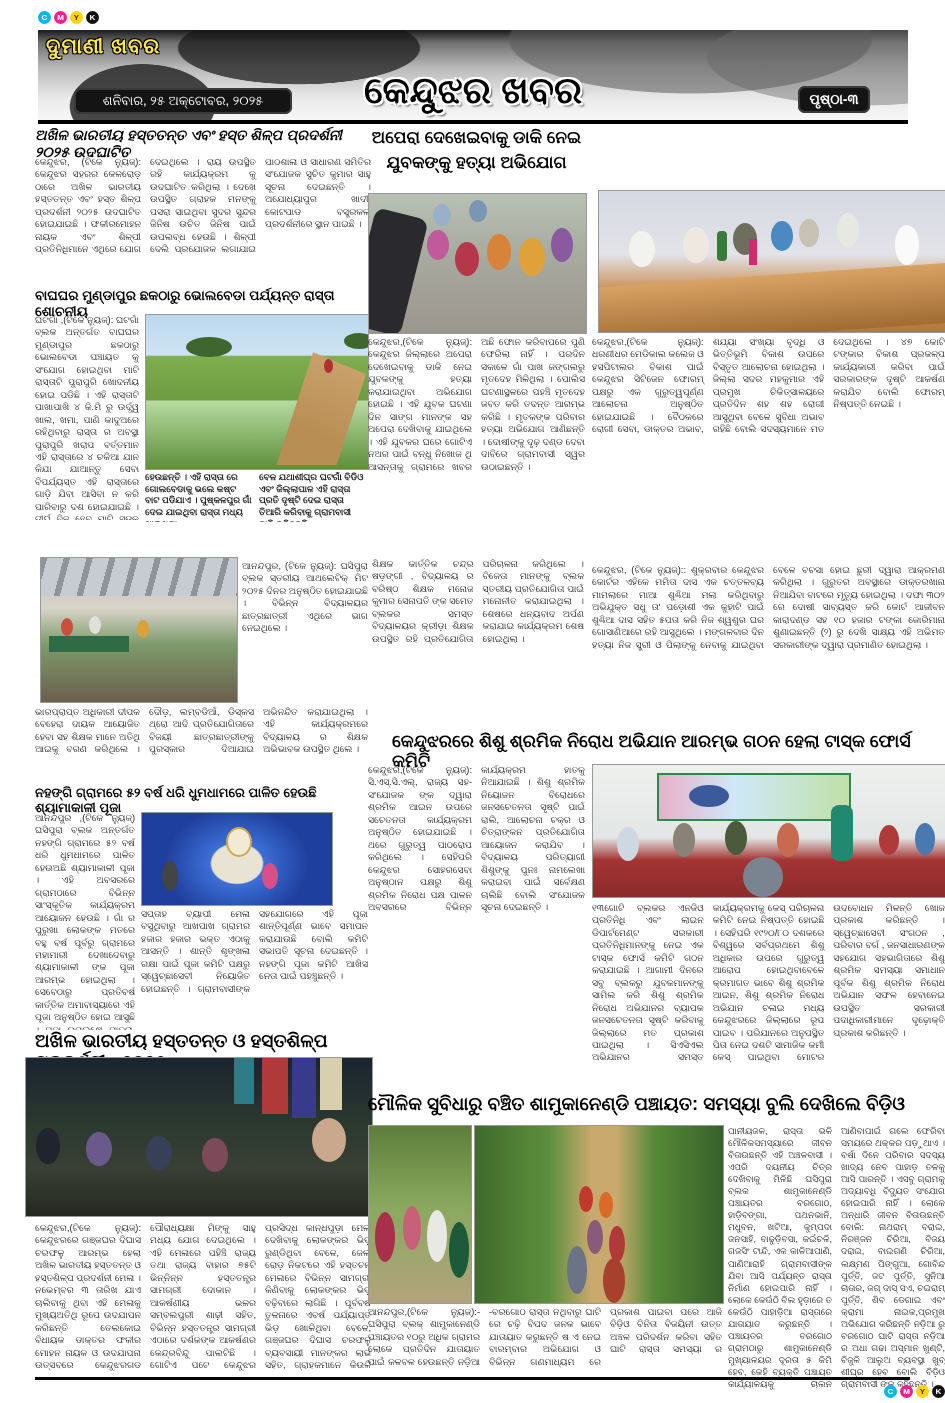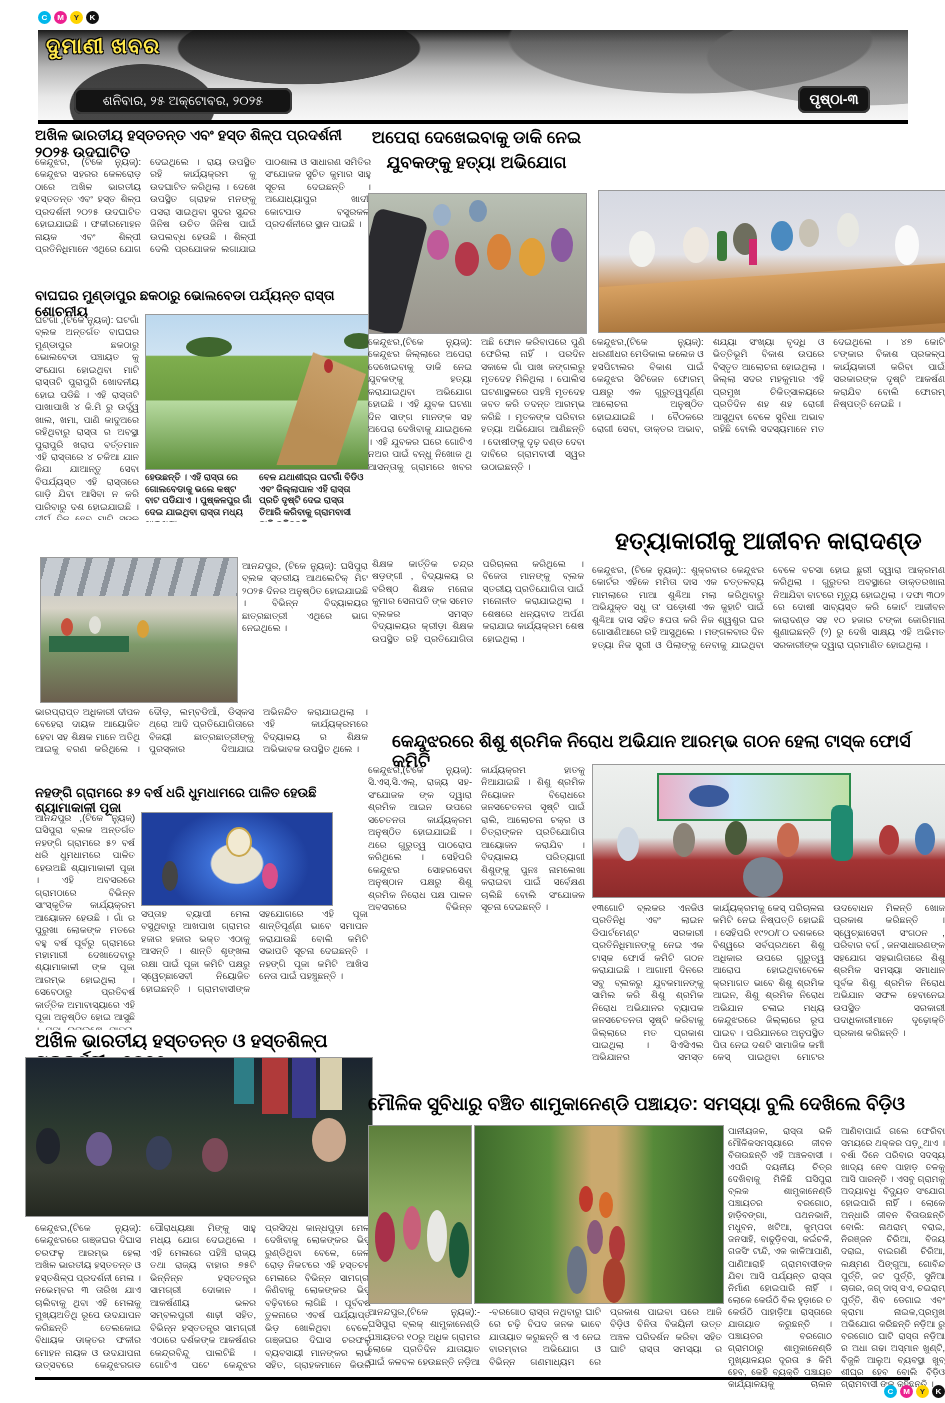--- a/index.html
+++ b/index.html
@@ -60,25 +60,26 @@
     <span class="dot" style="background:#00b7eb">C</span>
     <span class="dot" style="background:#ec2090">M</span>
     <span class="dot" style="background:#ffd400;color:#333">Y</span>
     <span class="dot" style="background:#111">K</span>
   </div>
 
   <div id="banner" class="abs">
     <div class="hills"></div>
     <div class="abs logo">ଦୁମାଣୀ ଖବର</div>
     <div class="abs pill" id="datePill">ଶନିବାର, ୨୫ ଅକ୍ଟୋବର, ୨୦୨୫</div>
+    <div class="abs" id="mainTitle">କେନ୍ଦୁଝର ଖବର</div>
     <div class="abs pill" id="pagePill">ପୃଷ୍ଠା-୩</div>
   </div>
   <div class="abs rule" style="left:38px;top:122px;width:870px;height:2px;"></div>
 
-  <div class="abs hl" style="left:35px;top:127px;width:336px;font-size:14.5px;">ଅଖିଳ ଭାରତୀୟ ହସ୍ତତନ୍ତ ଏବଂ ହସ୍ତ ଶିଳ୍ପ ପ୍ରଦର୍ଶନୀ ୨୦୨୫ ଉଦଘାଟିତ</div>
+  <div class="abs hl" style="left:35px;top:127px;width:336px;font-size:14.5px;font-style:italic;">ଅଖିଳ ଭାରତୀୟ ହସ୍ତତନ୍ତ ଏବଂ ହସ୍ତ ଶିଳ୍ପ ପ୍ରଦର୍ଶନୀ ୨୦୨୫ ଉଦଘାଟିତ</div>
   <div class="abs bd cols3" style="left:35px;top:156px;width:336px;height:126px;">କେନ୍ଦୁଝର, (ଟିକେ ନ୍ୟୁଜ୍): କେନ୍ଦୁଝର ସହରର କେଳରୋଡ଼ ଠାରେ ଅଖିଳ ଭାରତୀୟ ହସ୍ତତନ୍ତ ଏବଂ ହସ୍ତ ଶିଳ୍ପ ପ୍ରଦର୍ଶନୀ ୨୦୨୫ ଉଦଘାଟିତ ହୋଇଯାଇଛି । ଫକୀରମୋହନ ନାୟକ ଏବଂ ଶିଳ୍ପୀ ପ୍ରତିନିଧିମାନେ ଏଥିରେ ଯୋଗ ଦେଇଥିଲେ । ରାୟ ଉପସ୍ଥିତ ରହି କାର୍ଯ୍ୟକ୍ରମ କୁ ଉଦଘାଟିତ କରିଥିଲା । ଦେଖେ ଉପସ୍ଥିତ ଗ୍ରାହକ ମନଙ୍କୁ ପସରା ସାଇଥିବା ସୁଦର ସୁନ୍ଦର ଜିନିଷ ଉଚିତ ଜିନିଷ ପାଇଁ ଉପଲବ୍ଧ ହେଉଛି । ଶିଳ୍ପୀ ଦେଲି ପ୍ରଯୋଜକ ଲଗାଯାଇ ପାଠଶାଳା ଓ ସାଧାରଣ ସମିତିର ସଂଯୋଜକ ସୁଚିତ କୁମାର ସାହୁ ସୂଚନା ଦେଇଛନ୍ତି । ଅଯୋଧ୍ୟାପୁର ଖାଦୀ, କୋଟପାଡ ବସ୍ତ୍ରକଳା ପ୍ରଦର୍ଶନୀରେ ସ୍ଥାନ ପାଇଛି ।</div>
 
   <div class="abs hl" style="left:35px;top:288px;width:336px;font-size:13.5px;">ବାଘଘର ମୁଣ୍ଡାପୁର ଛକଠାରୁ ଭୋଲବେଡା ପର୍ଯ୍ୟନ୍ତ ରାସ୍ତା ଶୋଚନୀୟ</div>
   <div class="abs bd" style="left:35px;top:314px;width:104px;height:206px;">ଘଟଗାଁ ,(ଟିକେ ନ୍ୟୁଜ୍): ଘଟଗାଁ ବ୍ଲକ ଅନ୍ତର୍ଗତ ବାଘଘର ମୁଣ୍ଡାପୁର ଛକଠାରୁ ଭୋଲବେଡା ପଞ୍ଚାୟତ କୁ ସଂଯୋଗ ହୋଇଥିବା ମାଟି ରାସ୍ତାଟି ପୁରାପୁରି ଖୋଦନୀୟ ହୋଇ ପଡିଛି । ଏହି ରାସ୍ତାଟି ପାଖାପାଖି ୪ କି.ମି ରୁ ଉର୍ଦ୍ଧ୍ୱ ଖାଲ, ଖମା, ପାଣି କାଦୁଅରେ ରହିଥିବାରୁ ରାସ୍ତା ର ଅବସ୍ଥା ପୁରାପୁରି ଖରାପ ବର୍ତ୍ତମାନ ଏହି ରାସ୍ତାରେ ୪ ଚକିଆ ଯାନ କିଯା ଯାଆନ୍ତୁ ସେବା ବିପର୍ଯ୍ୟସ୍ତ ଏହି ରାସ୍ତାରେ ଗାଡ଼ି ଯିବା ଆସିବା ନ କରି ପାରିବାରୁ ଦଶ ହୋଇଯାଇଛି । ଦୀର୍ଘ ଦିନ ହେବ ମାଟି ସଡ଼କ ମଧ୍ୟ ମରାମତି ହୋଇନାହିଁ ଯାହା ଫଳରେ ମୋଟରସାଇକେଲ, ସାଇକେଲ ଯିବା ଆସିବା ପାଇଁ ଅସୁବିଧା ସମ୍ମୁଖୀନ ହେଉଛନ୍ତି ।</div>
   <div class="abs ph" id="ph-road" style="left:145px;top:314px;width:222px;height:154px;">
     <div style="left:150px;top:30px;width:60px;height:120px;background:linear-gradient(200deg,transparent 20%,#c9a06a 21%,#b98e55 70%);transform:skewX(-18deg);"></div>
     <div class="blob" style="left:178px;top:44px;width:9px;height:14px;background:#b03030;"></div>
     <div class="blob" style="left:40px;top:22px;width:46px;height:20px;background:#3f662e;"></div>
     <div class="blob" style="left:198px;top:18px;width:30px;height:16px;background:#3f662e;"></div>
   </div>
@@ -139,21 +140,20 @@
     <div class="blob" style="left:134px;top:32px;width:24px;height:32px;background:#6e6e5e;"></div>
     <div class="blob" style="left:172px;top:30px;width:22px;height:30px;background:#4a8ac0;"></div>
     <div class="blob" style="left:200px;top:28px;width:20px;height:28px;background:#c8c2b4;"></div>
     <div class="blob" style="left:238px;top:22px;width:22px;height:34px;background:#e8e8e2;"></div>
     <div class="blob" style="left:296px;top:34px;width:24px;height:40px;background:#fafafa;"></div>
     <div style="left:150px;top:48px;width:8px;height:26px;background:#d12a6e;"></div>
     <div style="left:118px;top:40px;width:10px;height:30px;background:#3a7a3a;border-radius:4px;"></div>
   </div>
   <div class="abs bd cols3" style="left:592px;top:336px;width:353px;height:188px;">କେନ୍ଦୁଝର,(ଟିକେ ନ୍ୟୁଜ୍): ଧରଣୀଧର ମେଡିକାଲ କଲେଜ ଓ ହସପିଟାଲର ବିକାଶ ପାଇଁ କେନ୍ଦୁଝର ସିଟିଜେନ ଫୋରମ୍ ପକ୍ଷରୁ ଏକ ଗୁରୁତ୍ୱପୂର୍ଣ୍ଣ ଆଲୋଚନା ଅନୁଷ୍ଠିତ ହୋଇଯାଇଛି । ବୈଠକରେ ରୋଗୀ ସେବା, ଡାକ୍ତର ଅଭାବ, ଶଯ୍ୟା ସଂଖ୍ୟା ବୃଦ୍ଧି ଓ ଭିତ୍ତିଭୂମି ବିକାଶ ଉପରେ ବିସ୍ତୃତ ଆଲୋଚନା ହୋଇଥିଲା । ଜିଲ୍ଲା ସଦର ମହକୁମାର ଏହି ପ୍ରମୁଖ ଚିକିତ୍ସାଳୟରେ ପ୍ରତିଦିନ ଶହ ଶହ ରୋଗୀ ଆସୁଥିବା ବେଳେ ସୁବିଧା ଅଭାବ ରହିଛି ବୋଲି ସଦସ୍ୟମାନେ ମତ ଦେଇଥିଲେ । ୪୭ କୋଟି ଟଙ୍କାର ବିକାଶ ପ୍ରକଳ୍ପ କାର୍ଯ୍ୟକାରୀ କରିବା ପାଇଁ ସରକାରଙ୍କ ଦୃଷ୍ଟି ଆକର୍ଷଣ କରାଯିବ ବୋଲି ଫୋରମ୍ ନିଷ୍ପତ୍ତି ନେଇଛି ।</div>
 
-  <div class="abs hl ctr" style="left:592px;top:527px;width:353px;font-size:24px;">ହତ୍ୟାକାରୀକୁ ଆଜୀବନ କାରାଦଣ୍ଡ</div>
   <div class="abs bd cols2" style="left:592px;top:564px;width:353px;height:164px;">କେନ୍ଦୁଝର, (ଟିକେ ନ୍ୟୁଜ୍):: ଶୁକ୍ରବାର କେନ୍ଦୁଝର କୋର୍ଟର ଏହିକେ ମମିତା ଦାସ ଏକ ଚତ୍ତଳବ୍ୟ ମାମଲାରେ ମାଆ ଶୁଣ୍ଢିଆ ମଲା କରିଥିବାରୁ ଅଭିଯୁକ୍ତ ସଧୁ ତା' ପଡ଼ୋଶୀ ଏକ କୁହାଟି ପାଇଁ ଶୁଣ୍ଢିଆ ଦାସ ସହିତ ୫ପତା କରି ନିଜ ଶ୍ୱଶୁର ଘର ଗୋସାଣିଆରେ ରହି ଆସୁଥିଲେ । ମଙ୍ଗଳବାର ଦିନ ହତ୍ୟା ନିଜ ସ୍ତ୍ରୀ ଓ ପିଲାଙ୍କୁ ନେବାକୁ ଯାଇଥିବା ବେଳେ ବଚସା ହୋଇ ଛୁରୀ ଦ୍ୱାରା ଆକ୍ରମଣ କରିଥିଲା । ଗୁରୁତର ଅବସ୍ଥାରେ ଡାକ୍ତରଖାନା ନିଆଯିବା ବାଟରେ ମୃତ୍ୟୁ ହୋଇଥିଲା । ଦଫା ୩୦୨ ରେ ଦୋଷୀ ସାବ୍ୟସ୍ତ କରି କୋର୍ଟ ଆଜୀବନ କାରାଦଣ୍ଡ ସହ ୧୦ ହଜାର ଟଙ୍କା ଜୋରିମାନା ଶୁଣାଇଛନ୍ତି (୨) ରୁ ଦେଖି ସାକ୍ଷ୍ୟ ଏହି ଅଭିମତ ସରକାରୀଙ୍କ ଦ୍ୱାରା ପ୍ରମାଣିତ ହୋଇଥିଲା ।</div>
 
   <div class="abs hl" style="left:392px;top:731px;width:553px;font-size:17.5px;">କେନ୍ଦୁଝରରେ ଶିଶୁ ଶ୍ରମିକ ନିରୋଧ ଅଭିଯାନ ଆରମ୍ଭ ଗଠନ ହେଲା ଟାସ୍କ ଫୋର୍ସ କମିଟି</div>
   <div class="abs bd cols2" style="left:368px;top:764px;width:217px;height:330px;">କେନ୍ଦୁଝର,(ଟିକେ ନ୍ୟୁଜ୍): ସି.ଏସ୍.ସି.ଏଲ୍, ରାଜ୍ୟ ସହ-ସଂଯୋଜକ ଙ୍କ ଦ୍ୱାରା ଶ୍ରମିକ ଆଇନ ଉପରେ ସଚେତନତା କାର୍ଯ୍ୟକ୍ରମ ଅନୁଷ୍ଠିତ ହୋଇଯାଇଛି । ଥରେ ଗୁରୁତ୍ୱ ପାଠରୋପ କରିଥିଲେ । ସେହିପରି କେନ୍ଦୁଝର ସୋହରସେବା ଅନୁଷ୍ଠାନ ପକ୍ଷରୁ ଶିଶୁ ଶ୍ରମିକ ନିରୋଧ ପକ୍ଷ ପାଳନ ଅବସରରେ ବିଭିନ୍ନ କାର୍ଯ୍ୟକ୍ରମ ହାତକୁ ନିଆଯାଇଛି । ଶିଶୁ ଶ୍ରମିକ ନିୟୋଜନ ବିରୋଧରେ ଜନସଚେତନତା ସୃଷ୍ଟି ପାଇଁ ରାଲି, ଆଲୋଚନା ଚକ୍ର ଓ ଚିତ୍ରାଙ୍କନ ପ୍ରତିଯୋଗିତା ଆୟୋଜନ କରାଯିବ । ବିଦ୍ୟାଳୟ ପରିତ୍ୟାଗୀ ଶିଶୁଙ୍କୁ ପୁନଃ ନାମଲେଖା କରାଇବା ପାଇଁ ସର୍ବେକ୍ଷଣ ଚାଲିଛି ବୋଲି ସଂଯୋଜକ ସୂଚନା ଦେଇଛନ୍ତି ।</div>
   <div class="abs ph" id="ph-task" style="left:592px;top:764px;width:353px;height:132px;">
     <div style="left:64px;top:8px;width:190px;height:44px;background:linear-gradient(90deg,#e8b0c8,#cfe8f8 40%,#bfe0a8);border:2px solid #2a8a4a;"></div>
     <div class="blob" style="left:96px;top:20px;width:40px;height:22px;background:#3a5a9c;"></div>
     <div class="blob" style="left:24px;top:62px;width:22px;height:34px;background:#cfd8e2;"></div>
     <div class="blob" style="left:80px;top:58px;width:22px;height:34px;background:#8a8276;"></div>
     <div class="blob" style="left:132px;top:56px;width:22px;height:34px;background:#4a5a3a;"></div>

